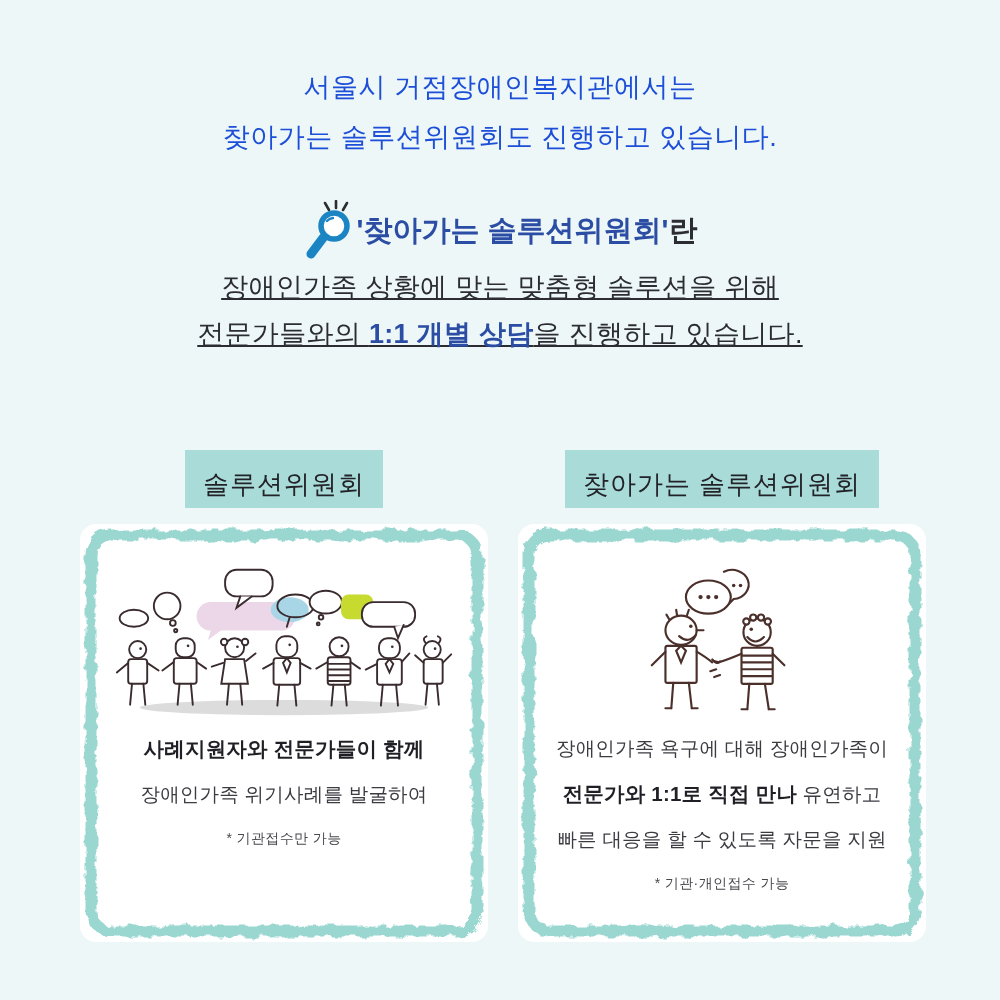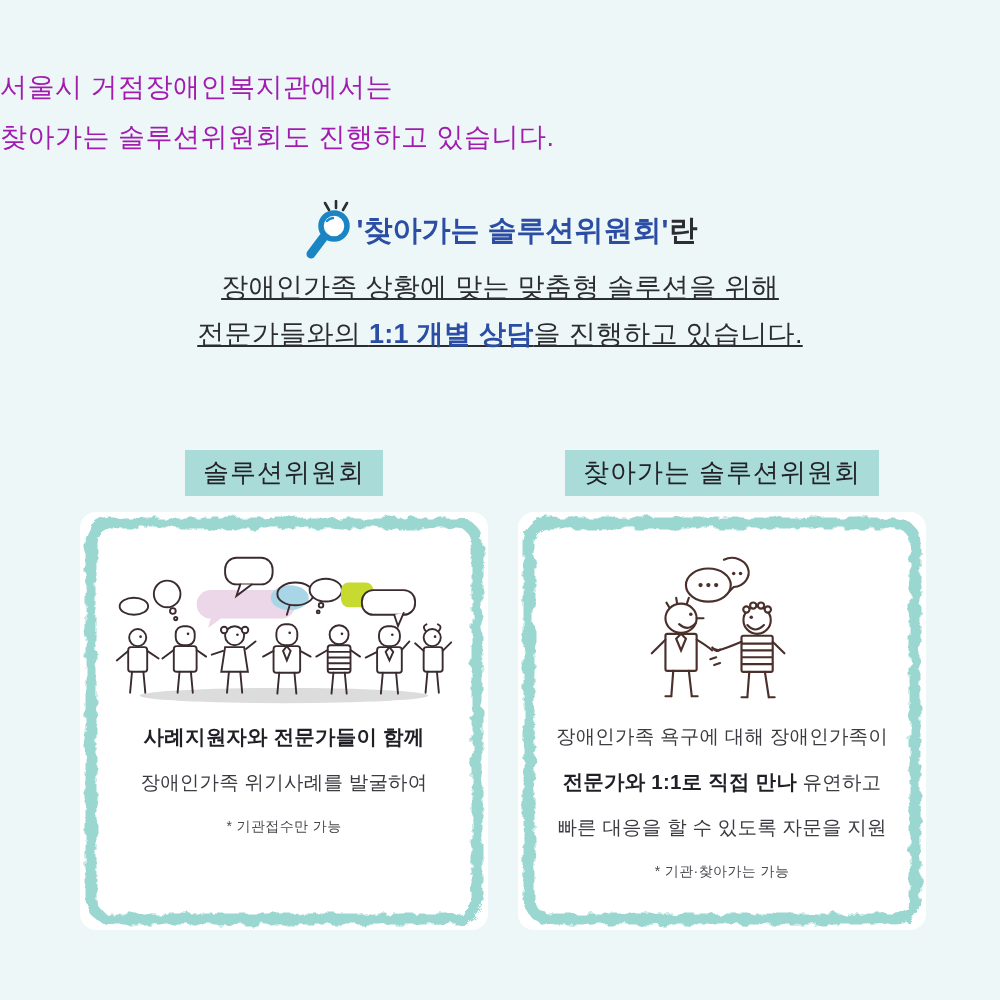--- a/index.html
+++ b/index.html
@@ -8,43 +8,43 @@
     background:#edf7f8;
     font-family:"Liberation Sans","DejaVu Sans",sans-serif;
     color:#2d2d33;
     position:relative;
   }
   .canvas{position:absolute;inset:0;}
 
   
   .intro{
     position:absolute;top:62px;left:0;width:1000px;
-    text-align:left;font-size:27px;line-height:50px;
-    letter-spacing:.5px;color:#a21caf;
+    text-align:center;font-size:27px;line-height:50px;
+    letter-spacing:.5px;color:#1d4ed8;
   }
 
   
   .definition{position:absolute;top:198px;left:0;width:1000px;text-align:center;}
   .def-title{
     display:flex;align-items:center;justify-content:center;
     height:66px;font-size:29px;font-weight:bold;color:#2c2c33;
   }
   .def-title .mag svg{display:block;}
   .blue{color:#2b4da3;}
   .def-line{font-size:27px;line-height:47px;color:#2c2c33;letter-spacing:.3px;text-decoration:underline;}
 
   
   .cards-row{
     position:absolute;top:450px;left:80px;width:845px;
     display:flex;gap:30px;
   }
   .card-col{width:408px;display:flex;flex-direction:column;align-items:center;}
   .card-header{
     display:inline-block;background:#a9dcd8;color:#222228;
-    font-size:26px;letter-spacing:1px;padding:5px 18px 6px;
+    font-size:26px;letter-spacing:1px;padding:17px 18px 6px;
     margin-bottom:16px;
   }
   .card{
     position:relative;width:408px;height:418px;
     background:#ffffff;border-radius:16px;
   }
   .card-border{
     position:absolute;top:0;left:0;overflow:visible;pointer-events:none;
   }
   .card-inner{
@@ -267,19 +267,19 @@
                 <circle cx="122" cy="24" r="1.8"></circle>
                   <circle cx="129" cy="24" r="1.8"></circle>
               </g>
             </svg>
           </div>
           <div class="card-lines">
             <p class="card-line">장애인가족 욕구에 대해 장애인가족이</p>
             <p class="card-line"><b>전문가와 1:1로 직접 만나</b><span> 유연하고</span></p>
             <p class="card-line">빠른 대응을 할 수 있도록 자문을 지원</p>
           </div>
-          <p class="note">* 기관·찾아가는 가능</p>
+          <p class="note">* 기관·개인접수 가능</p>
         </div>
       </div>
     </section>
 
   </div>
 </div>
 
 </body></html>

